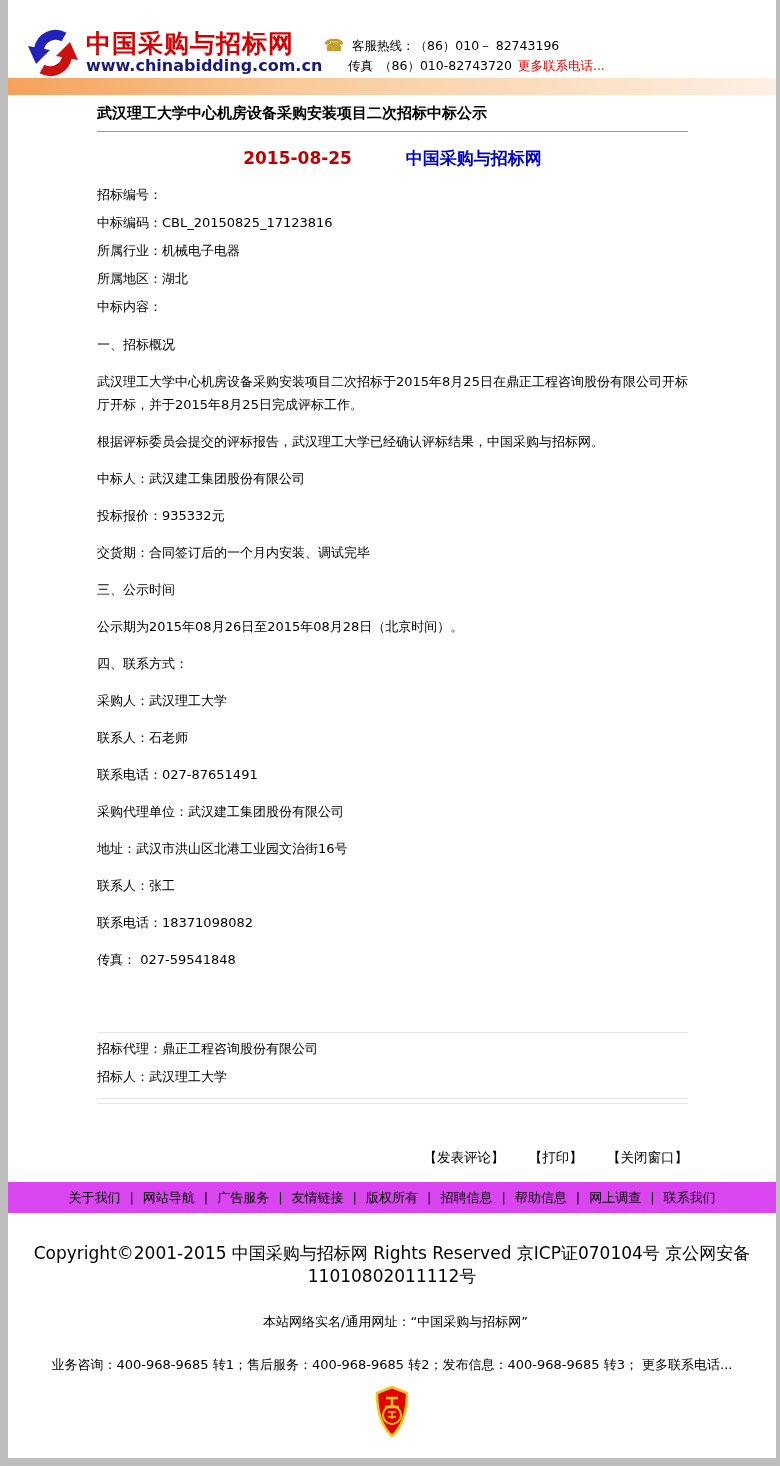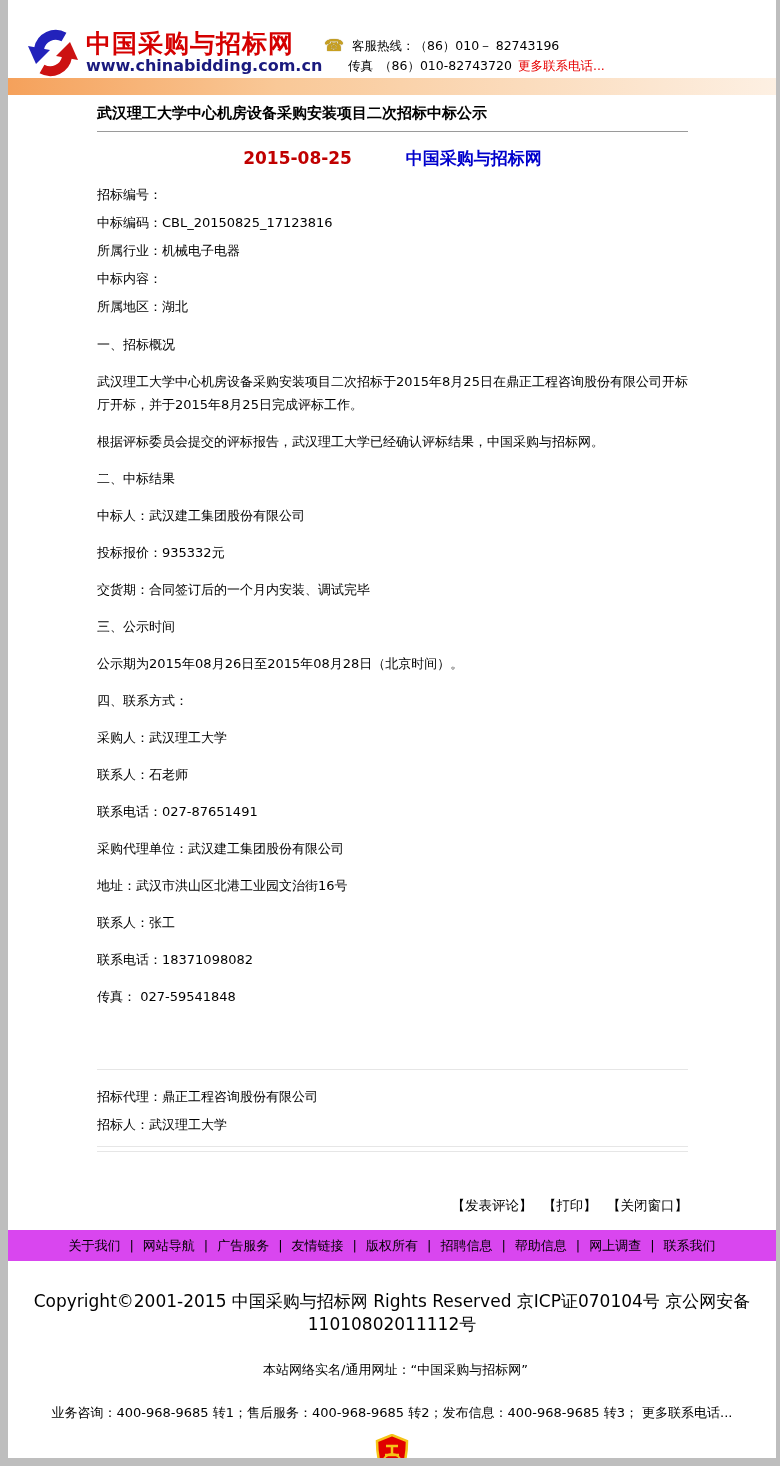--- a/index.html
+++ b/index.html
@@ -32,25 +32,25 @@
   .rule-title{border:none;border-top:1px solid #9a9a9a;margin:9px 0 0;}
   .meta{text-align:center;margin:18px 0 0;font-size:17px;font-weight:bold;line-height:17px;}
   .meta-date{color:#c00000;}
   .meta-gap{display:inline-block;width:42px;}
   .meta-source{color:#0000cc;cursor:pointer;}
   .fields{margin-top:19px;font-size:13px;}
   .fields p{margin:0 0 10px;line-height:18px;}
   .bodytext{margin-top:17px;font-size:13px;}
   .bodytext p{margin:14px 0;line-height:23px;}
   .rule-light{border:none;border-top:1px solid #e6e6e6;margin:61px 0 0;}
-  .closing{margin-top:18px;font-size:13px;}
+  .closing{margin-top:7px;font-size:13px;}
   .closing p{margin:0 0 10px;line-height:18px;}
   .rule-double{border:none;border-top:1px solid #e6e6e6;border-bottom:1px solid #e6e6e6;height:4px;margin:12px 0 0;}
   .actions{margin-top:44px;text-align:right;font-size:13.5px;line-height:18px;}
-  .actions a{color:#000;text-decoration:none;cursor:pointer;margin-left:6px;}
+  .actions a{color:#000;text-decoration:none;cursor:pointer;margin-left:20px;}
   
   .footer-nav{margin-top:16px;height:31px;line-height:31px;background:#d946ef;text-align:center;font-size:13px;}
   .footer-nav a{color:#000;text-decoration:none;cursor:pointer;}
   .nav-sep{margin:0 9px;color:#000;}
   .copyright{margin-top:29px;text-align:center;font-size:17px;}
   .realname{margin-top:25px;text-align:center;font-size:13px;padding-left:7px;}
   .hotline{margin-top:25px;text-align:center;font-size:13px;}
   .badge{margin-top:12px;text-align:center;}
 </style>
 </head>
@@ -92,29 +92,28 @@
     <div class="meta">
       <span class="meta-date">2015-08-25</span>
       <span class="meta-gap"></span>
       <a class="meta-source">中国采购与招标网</a>
     </div>
 
     <div class="fields">
       <p>招标编号：</p>
       <p>中标编码：CBL_20150825_17123816</p>
       <p>所属行业：机械电子电器</p>
+      <p>所属地区：湖北</p>
       <p>中标内容：</p>
-      <p>所属地区：湖北</p>
     </div>
 
     <div class="bodytext">
       <p>一、招标概况</p>
       <p>武汉理工大学中心机房设备采购安装项目二次招标于2015年8月25日在鼎正工程咨询股份有限公司开标厅开标，并于2015年8月25日完成评标工作。</p>
       <p>根据评标委员会提交的评标报告，武汉理工大学已经确认评标结果，中国采购与招标网。</p>
-      <p>二、中标结果</p>
       <p>中标人：武汉建工集团股份有限公司</p>
       <p>投标报价：935332元</p>
       <p>交货期：合同签订后的一个月内安装、调试完毕</p>
       <p>三、公示时间</p>
       <p>公示期为2015年08月26日至2015年08月28日（北京时间）。</p>
       <p>四、联系方式：</p>
       <p>采购人：武汉理工大学</p>
       <p>联系人：石老师</p>
       <p>联系电话：027-87651491</p>
       <p>采购代理单位：武汉建工集团股份有限公司</p>

